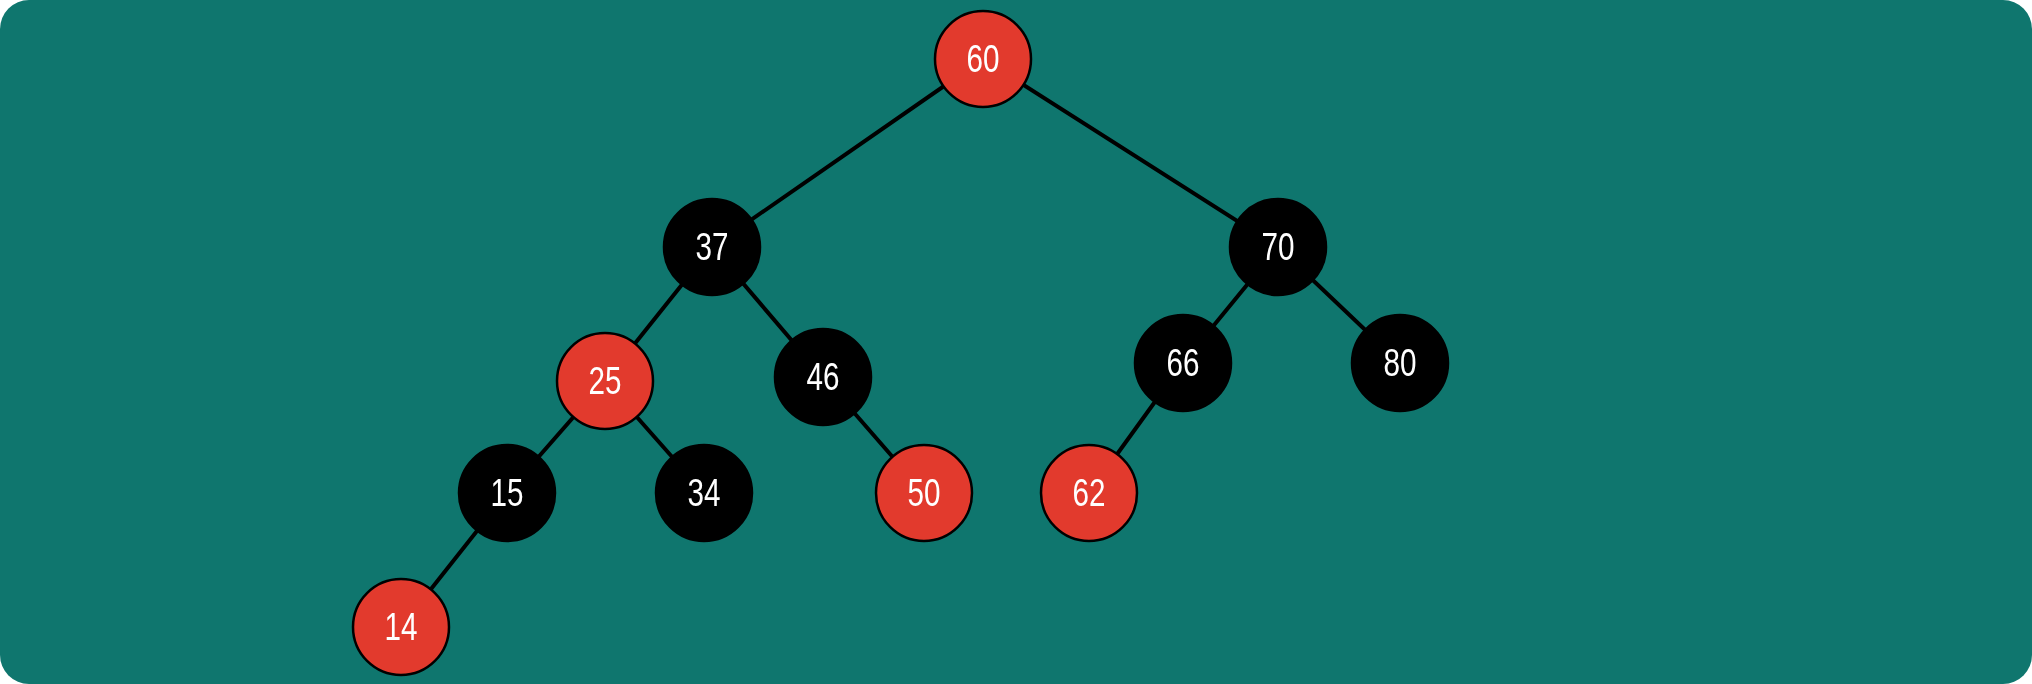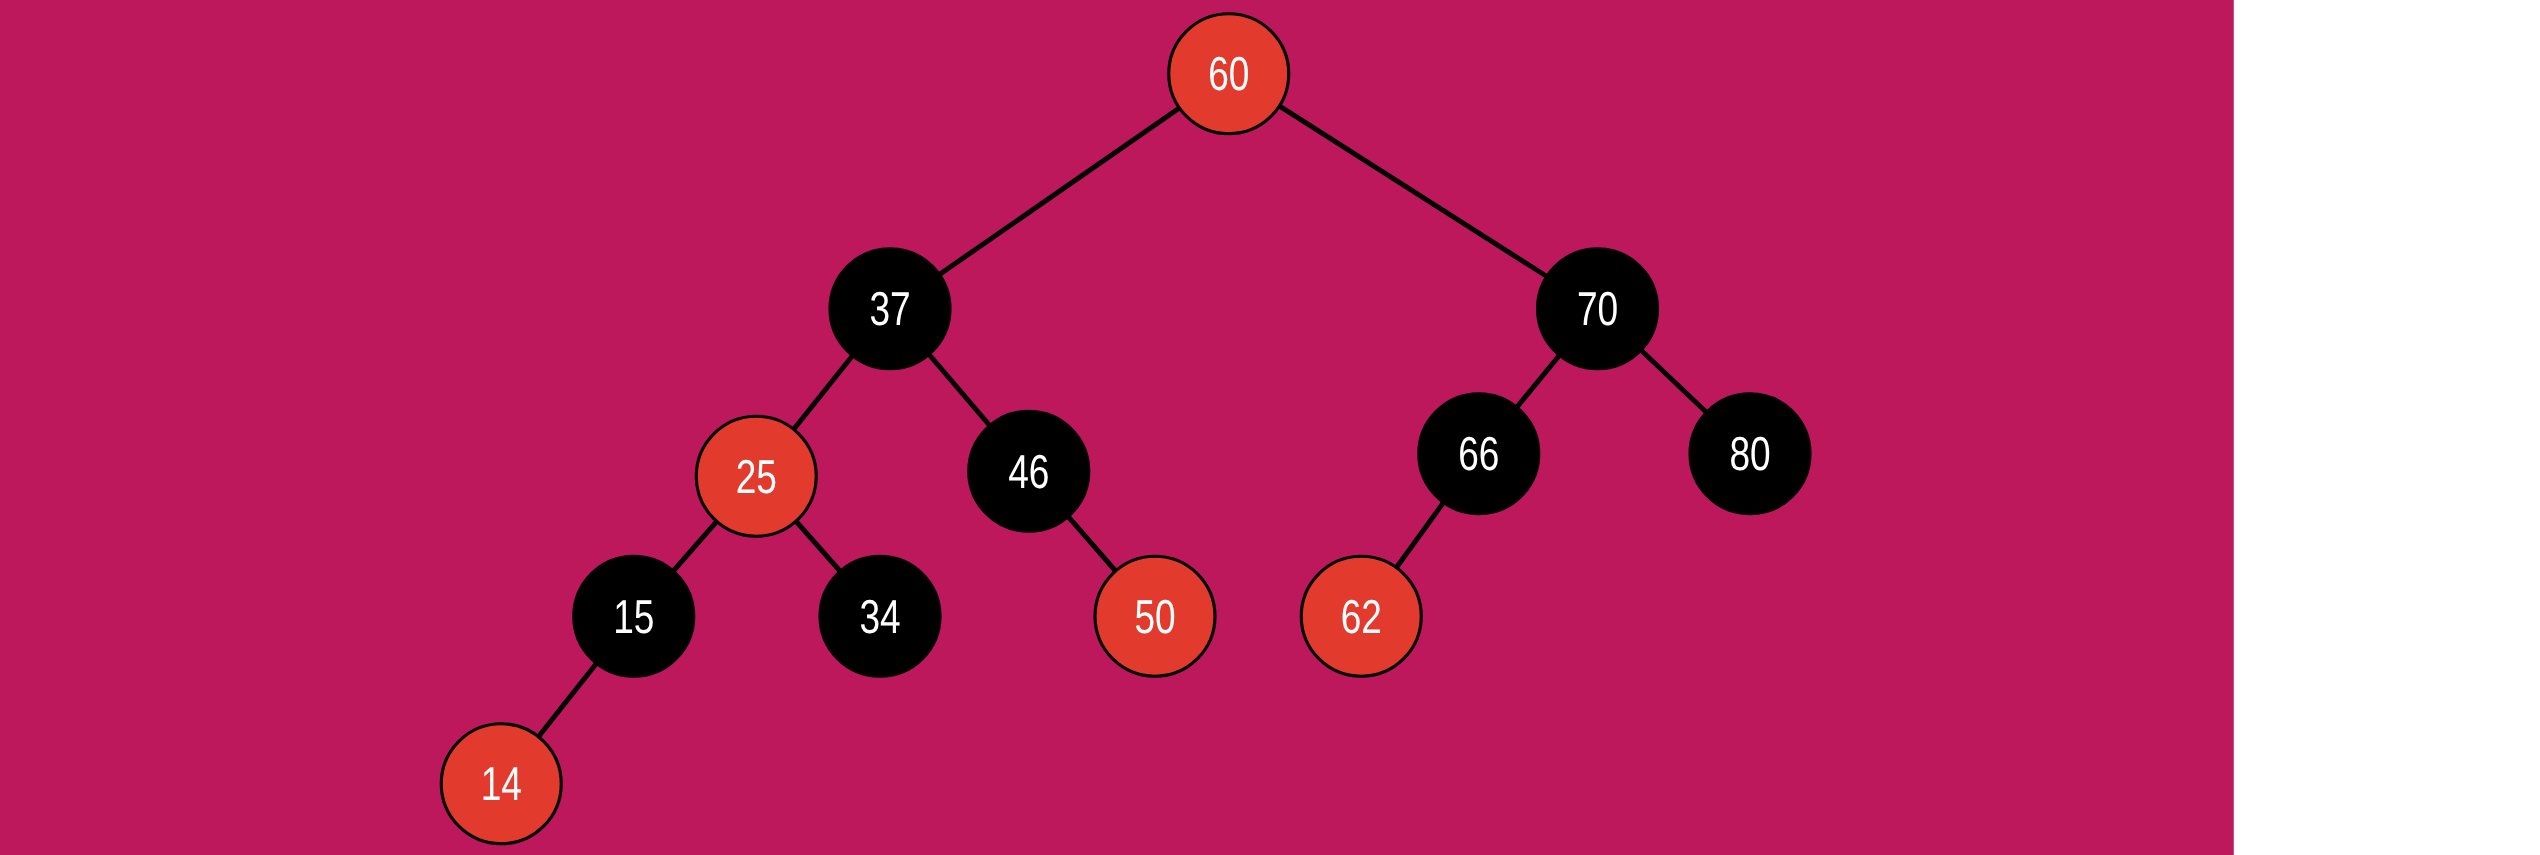--- a/index.html
+++ b/index.html
@@ -2,25 +2,26 @@
 <html><head>
 <meta charset="utf-8">
 <style>
   html, body {
     margin: 0;
     padding: 0;
     background: #ffffff;
   }
   .canvas {
     position: relative;
-    width: 1787px;
+    width: 2032px;
     height: 684px;
-    background: #be185d;
+    background: #0f766e;
     overflow: hidden;
     font-family: "Liberation Sans", sans-serif;
+    border-radius: 29px;
   }
   svg { display: block; }
   .edge {
     stroke: #000000;
     stroke-width: 4;
     stroke-linecap: round;
   }
   .node-circle {
     stroke: #000000;
     stroke-width: 2.5;

